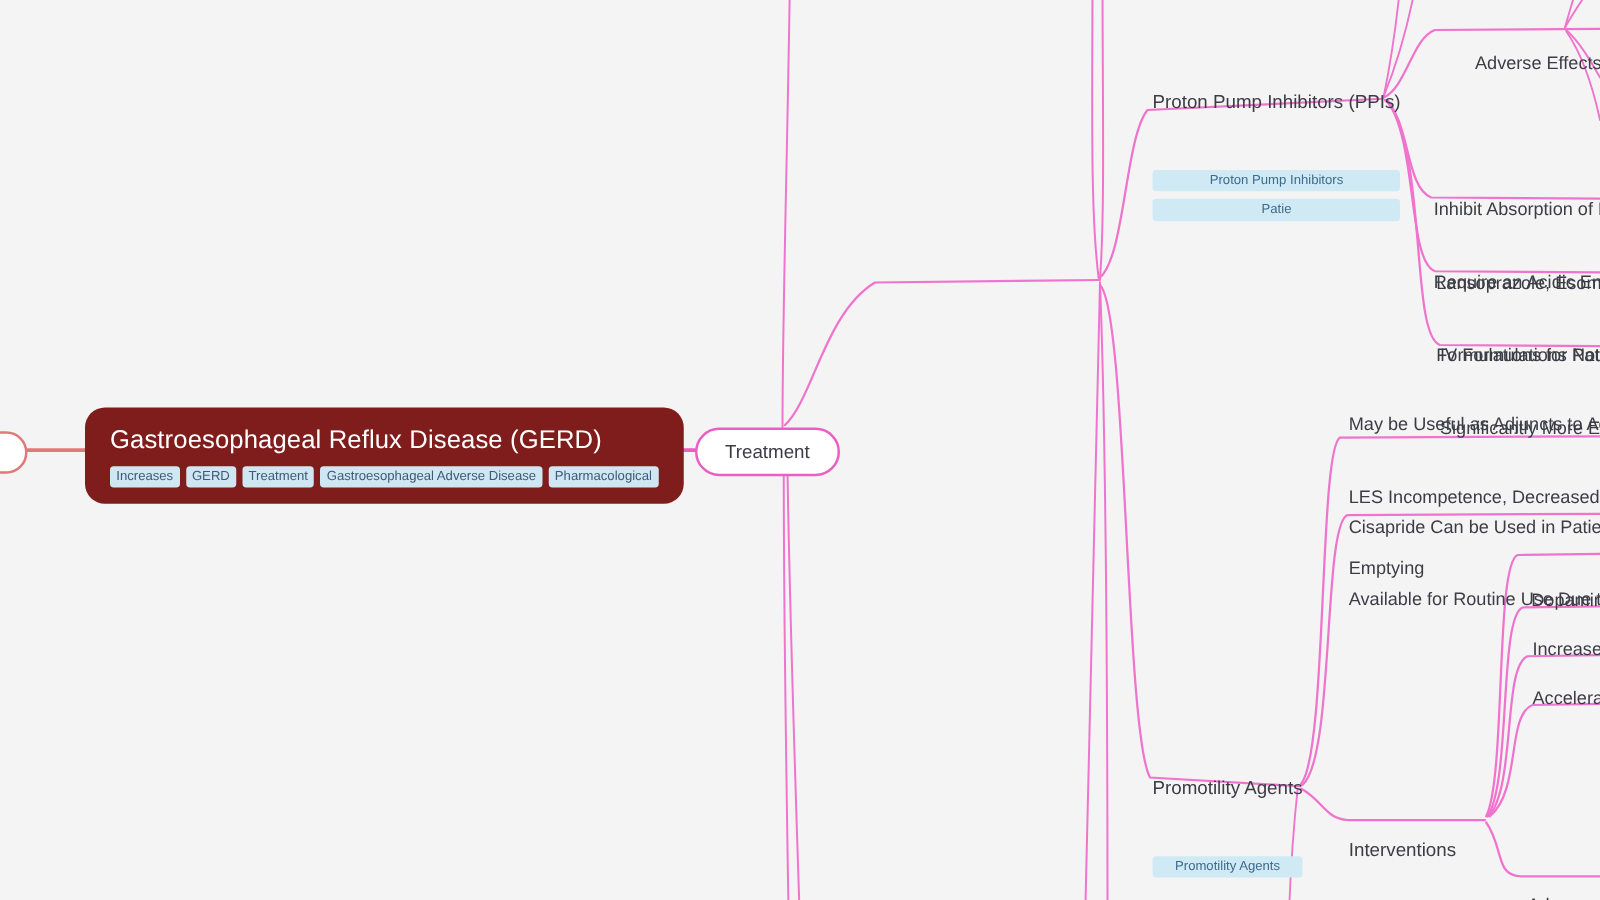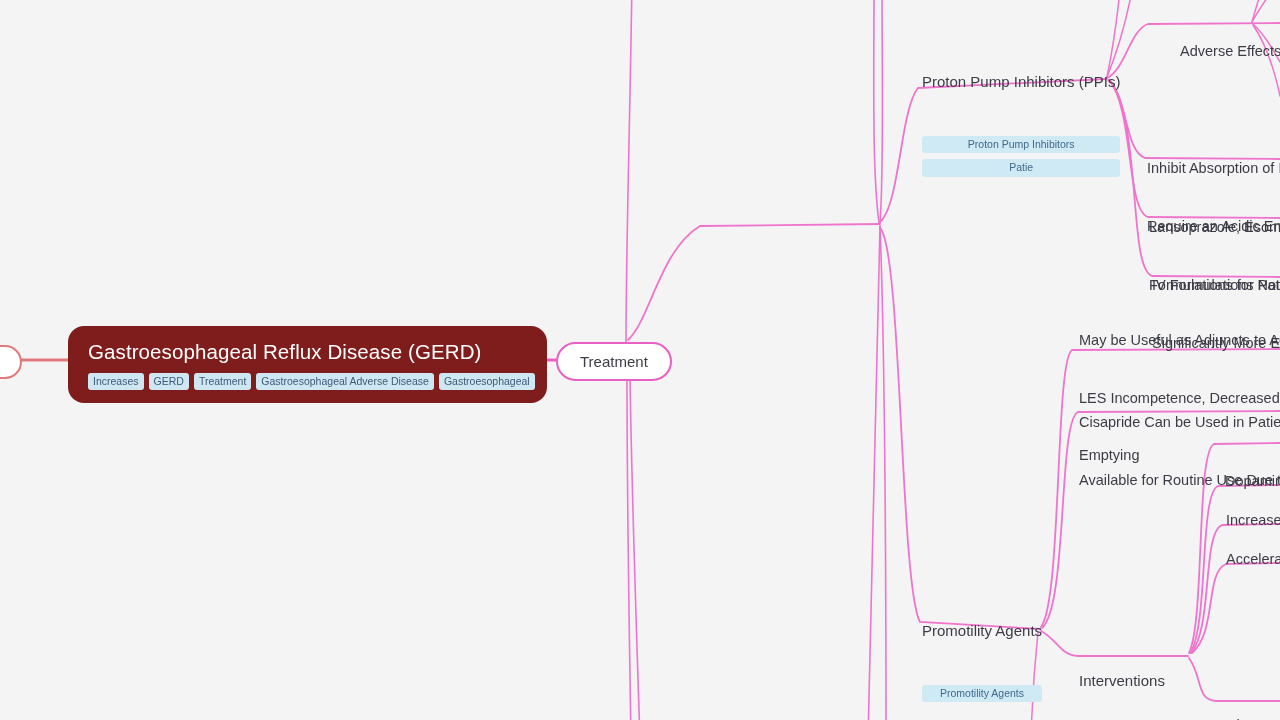--- a/index.html
+++ b/index.html
@@ -157,21 +157,21 @@
 
   <div class="pill-node partial-left" style="left:-18px; top:345px; width:36px; height:30px; padding:0;"></div>
 
   <div class="root-node">
     <div class="root-title">Gastroesophageal Reflux Disease (GERD)</div>
     <div class="tag-row">
       <span class="tag">Increases</span>
       <span class="tag">GERD</span>
       <span class="tag">Treatment</span>
       <span class="tag">Gastroesophageal Adverse Disease</span>
-      <span class="tag">Gastroesophageal</span>
+      <span class="tag">Pharmacological</span>
     </div>
   </div>
 
   <div class="pill-node" style="left:556px; top:342px;">Treatment</div>
 
 
   <div class="text-node sz-md" style="left:922px; top:32px;">
     <span class="label-line">Proton Pump Inhibitors (PPIs)</span>
     <span class="node-tags">
       <span class="tag">Proton Pump Inhibitors</span>

